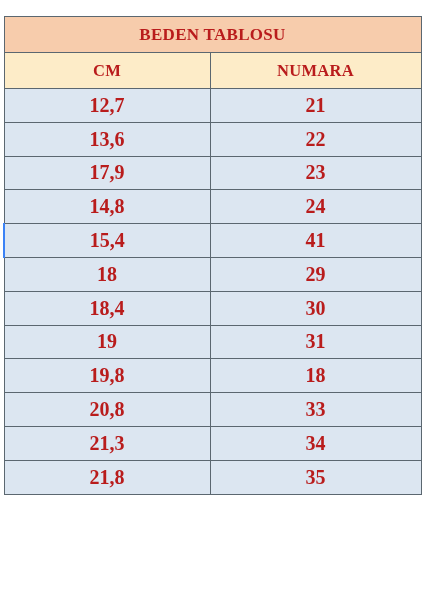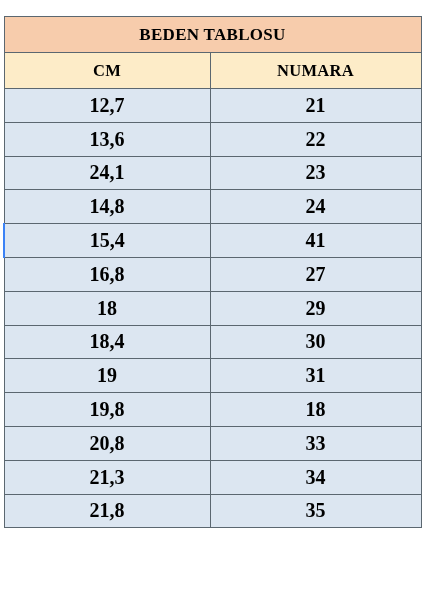--- a/index.html
+++ b/index.html
@@ -24,21 +24,21 @@
   table.size-table {
     border-collapse: collapse;
     table-layout: fixed;
     width: 417px;
   }
 
   table.size-table td {
     border: 1px solid #5b6770;
     text-align: center;
     vertical-align: middle;
-    color: #000000;
+    color: #b91c1c;
     font-weight: bold;
     padding: 0;
   }
 
   
   col.col-cm { width: 206px; }
   col.col-num { width: 211px; }
 
   
   tr.title-row td {
@@ -89,34 +89,30 @@
 
       <tr class="data-row">
         <td class="cm-cell">12,7</td>
         <td class="num-cell">21</td>
       </tr>
       <tr class="data-row">
         <td class="cm-cell">13,6</td>
         <td class="num-cell">22</td>
       </tr>
       <tr class="data-row">
-        <td class="cm-cell">24,1</td>
+        <td class="cm-cell">17,9</td>
         <td class="num-cell">23</td>
       </tr>
       <tr class="data-row">
         <td class="cm-cell">14,8</td>
         <td class="num-cell">24</td>
       </tr>
       <tr class="data-row selected-edge">
         <td class="cm-cell">15,4</td>
         <td class="num-cell">41</td>
-      </tr>
-      <tr class="data-row">
-        <td class="cm-cell">16,8</td>
-        <td class="num-cell">27</td>
       </tr>
       <tr class="data-row">
         <td class="cm-cell">18</td>
         <td class="num-cell">29</td>
       </tr>
       <tr class="data-row">
         <td class="cm-cell">18,4</td>
         <td class="num-cell">30</td>
       </tr>
       <tr class="data-row">

